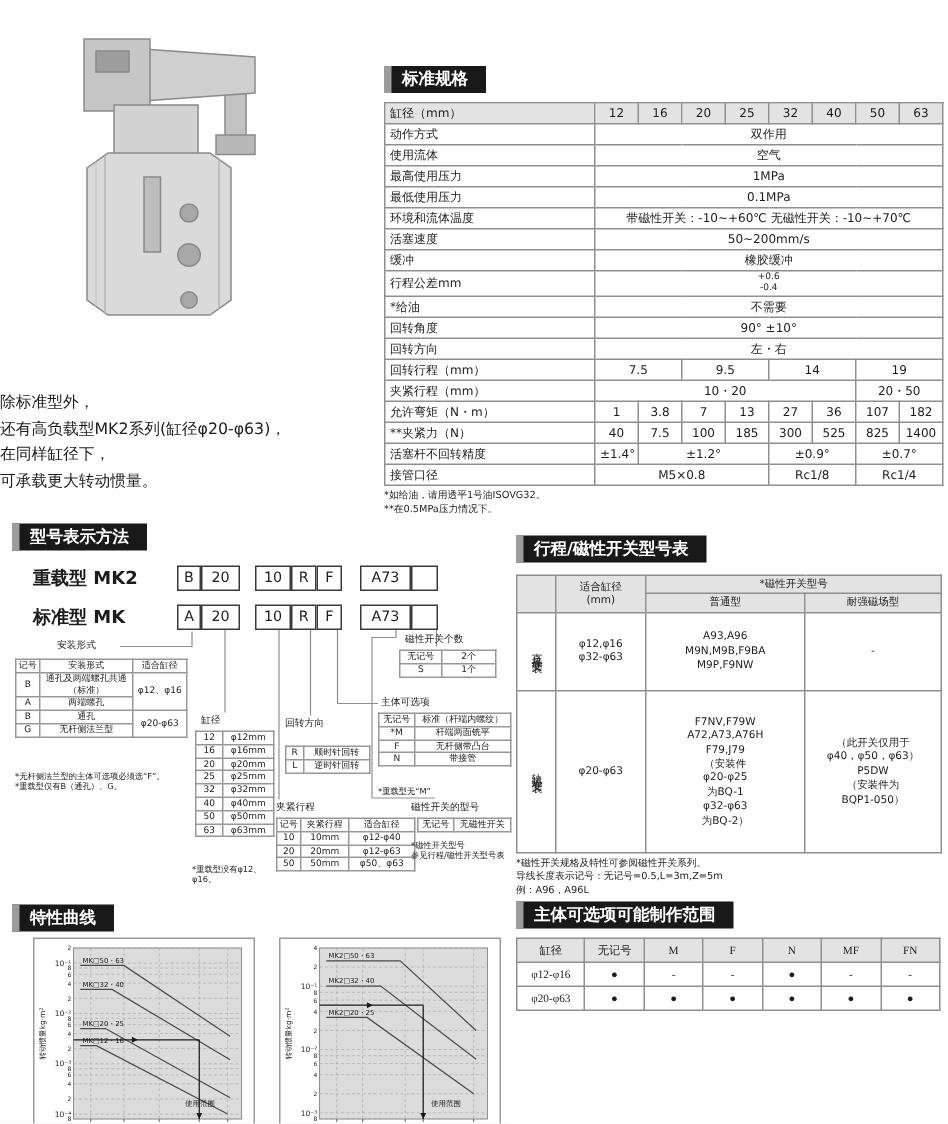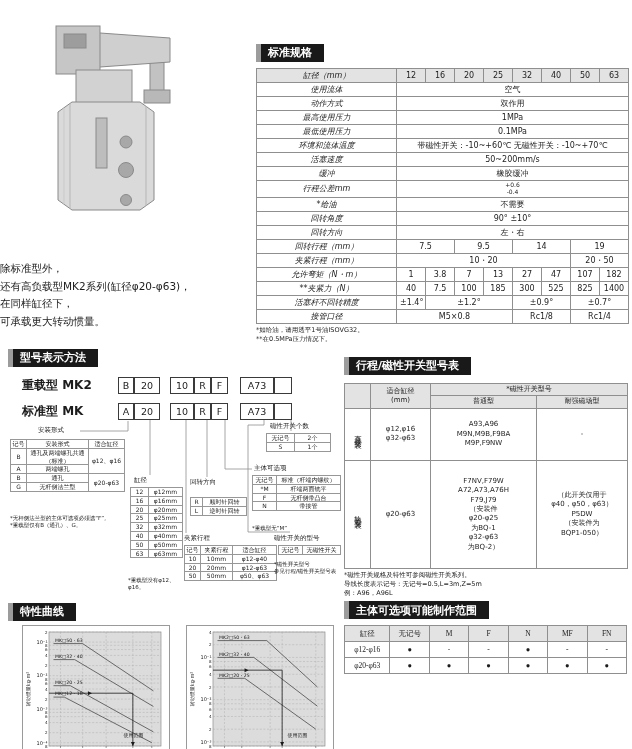--- a/index.html
+++ b/index.html
@@ -8,21 +8,21 @@
   .secbar{position:absolute;top:0;left:0;background:#191919;color:#fff;font-weight:bold;
           font-size:11px;line-height:16px;padding:1px 12px 1px 7px;border-left:5px solid #9c9c9c;
           white-space:nowrap;z-index:3;}
   section{position:absolute;margin-top:36px;}
   
   #spec{left:256px;top:8px;width:372px;}
   table{border-collapse:collapse;}
   .spec{width:372px;font-size:8px;table-layout:fixed;margin-top:24px;}
   .spec th,.spec td{border:1px solid #8f8f8f;padding:1px 3px;height:11px;line-height:1.15;
         text-align:center;white-space:pre-line;font-weight:normal;overflow:hidden;}
-  .spec .lab{text-align:center;font-style:italic;}
+  .spec .lab{text-align:left;}
   .spec .hd{background:#e3e3e3;}
   .sm{font-size:6px;line-height:1.05;}
   .notes{font-size:6.5px;line-height:9px;margin-top:2px;color:#222;}
   
   #fig{left:18px;top:12px;width:225px;height:212px;}
   #intro{left:28px;top:228px;width:225px;font-size:10.5px;line-height:17.5px;margin-top:48px;}
   
   #model{left:8px;top:313px;width:332px;height:254px;}
   .m-row{position:absolute;left:14px;white-space:nowrap;z-index:2;}
   .m-label{display:inline-block;width:96px;font-size:12px;font-weight:bold;vertical-align:middle;}
@@ -98,26 +98,26 @@
             <th class="hd">12</th>
             <th class="hd">16</th>
             <th class="hd">20</th>
             <th class="hd">25</th>
             <th class="hd">32</th>
             <th class="hd">40</th>
             <th class="hd">50</th>
             <th class="hd">63</th>
           </tr>
           <tr>
+            <td class="lab">动作方式</td>
+            <td colspan="8">双作用</td>
+          </tr>
+          <tr>
             <td class="lab">使用流体</td>
             <td colspan="8">空气</td>
-          </tr>
-          <tr>
-            <td class="lab">动作方式</td>
-            <td colspan="8">双作用</td>
           </tr>
           <tr>
             <td class="lab">最高使用压力</td>
             <td colspan="8">1MPa</td>
           </tr>
           <tr>
             <td class="lab">最低使用压力</td>
             <td colspan="8">0.1MPa</td>
           </tr>
           <tr>
@@ -161,21 +161,21 @@
             <td colspan="6">10・20</td>
             <td colspan="2">20・50</td>
           </tr>
           <tr>
             <td class="lab">允许弯矩（N・m）</td>
             <td colspan="1">1</td>
             <td colspan="1">3.8</td>
             <td colspan="1">7</td>
             <td colspan="1">13</td>
             <td colspan="1">27</td>
-            <td colspan="1">47</td>
+            <td colspan="1">36</td>
             <td colspan="1">107</td>
             <td colspan="1">182</td>
           </tr>
           <tr>
             <td class="lab">**夹紧力（N）</td>
             <td colspan="1">40</td>
             <td colspan="1">7.5</td>
             <td colspan="1">100</td>
             <td colspan="1">185</td>
             <td colspan="1">300</td>

